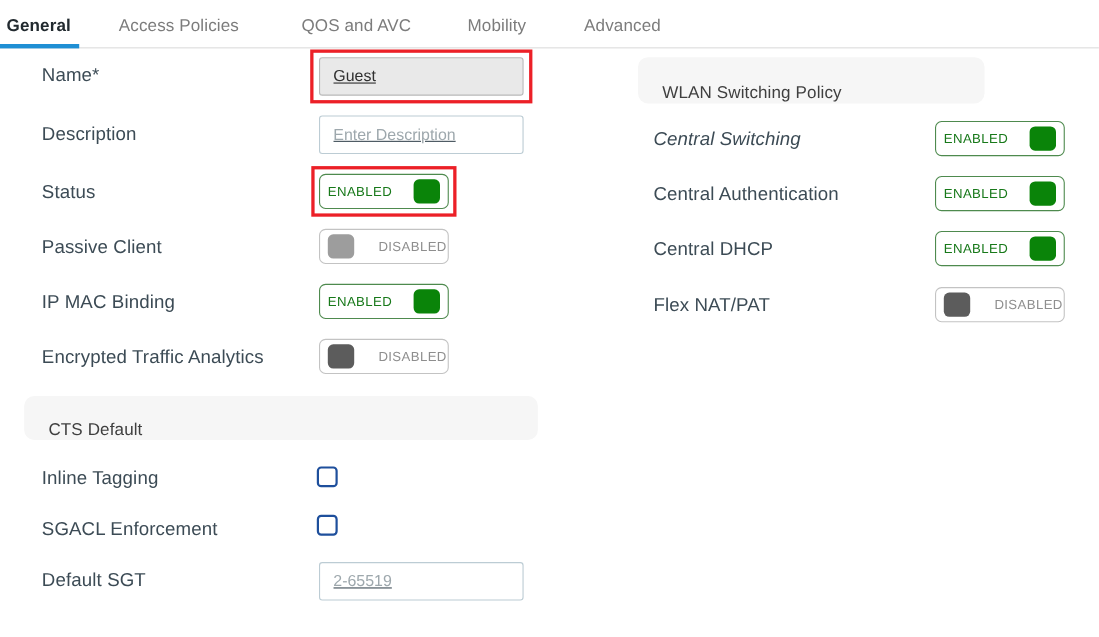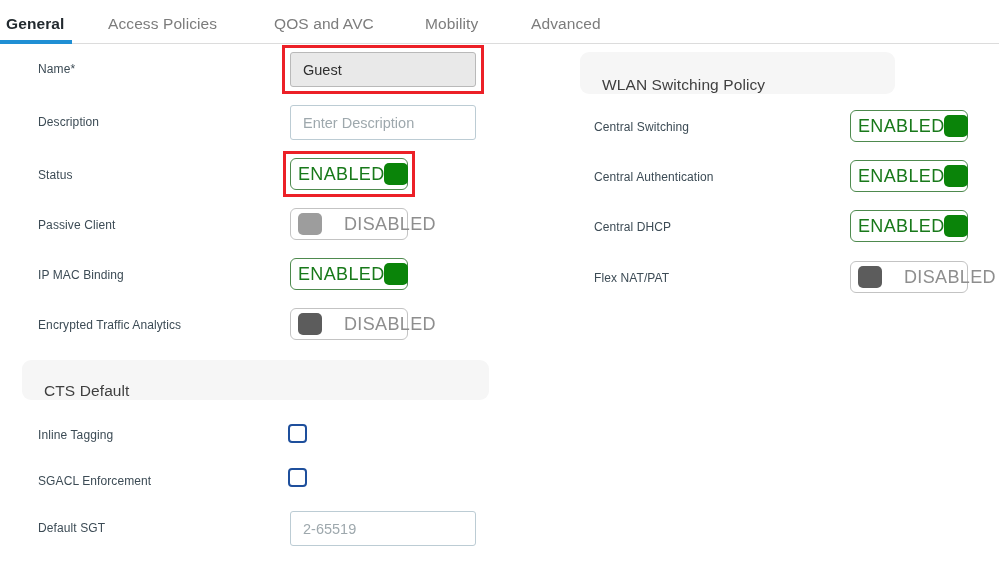--- a/index.html
+++ b/index.html
@@ -51,40 +51,41 @@
   
   .row {
     position: absolute;
     height: 34px;
   }
   .rlabel {
     position: absolute;
     left: 0;
     top: 50%;
     transform: translateY(-50%);
-    font-size: 12px;
+    font-size: 17px;
     color: #3c4b55;
     white-space: nowrap;
     letter-spacing: 0.1px;
   }
 
   
   .tinput {
     position: absolute;
     width: 186px;
     height: 35px;
     box-sizing: border-box;
     border: 1px solid #bcccd4;
     border-radius: 3px;
     background: #ffffff;
     font-family: "Liberation Sans", sans-serif;
     font-size: 14.5px;
     color: #3c4b55;
     padding: 0 12px;
     outline: none;
+    text-decoration: underline;
   }
   .tinput::placeholder {
     color: #9ea8ad;
     opacity: 1;
   }
   .tinput.readonlyfield {
     background: #e9e9e9;
     border: 1px solid #b9b9b9;
     color: #2f2f2f;
   }
@@ -107,21 +108,21 @@
     justify-content: flex-start;
     padding: 0 7px;
   }
   .toggle.off {
     border: 1.4px solid #c3c3c3;
     justify-content: flex-start;
     padding: 0 7px;
     gap: 13px;
   }
   .tg-text {
-    font-size: 18px;
+    font-size: 12px;
     letter-spacing: 0.35px;
   }
   .toggle.on .tg-text {
     color: #18791a;
     order: 1;
   }
   .toggle.off .tg-text {
     color: #8e8e8e;
     order: 2;
     margin-left: 9px;
@@ -250,21 +251,21 @@
 
 <div class="row" style="left:38px; top:511px; width:440px;">
   <div class="rlabel">Default SGT</div>
 </div>
 <input class="tinput" style="left: 290px; top: 511px;" placeholder="2-65519">
 
 <div class="panelhdr" style="left:580px; top:52px; width:315px; height:42px;">
   <span>WLAN Switching Policy</span>
 </div>
 
-<div class="row" style="left:594px; top:110px; width:310px;">
+<div class="row" style="left:594px; top:110px; width:310px;font-style:italic;">
   <div class="rlabel">Central Switching</div>
 </div>
 <div class="toggle on" style="left:850px; top:110px;">
   <span class="tg-text">ENABLED</span>
   <span class="tg-knob"></span>
 </div>
 
 <div class="row" style="left:594px; top:160px; width:310px;">
   <div class="rlabel">Central Authentication</div>
 </div>

